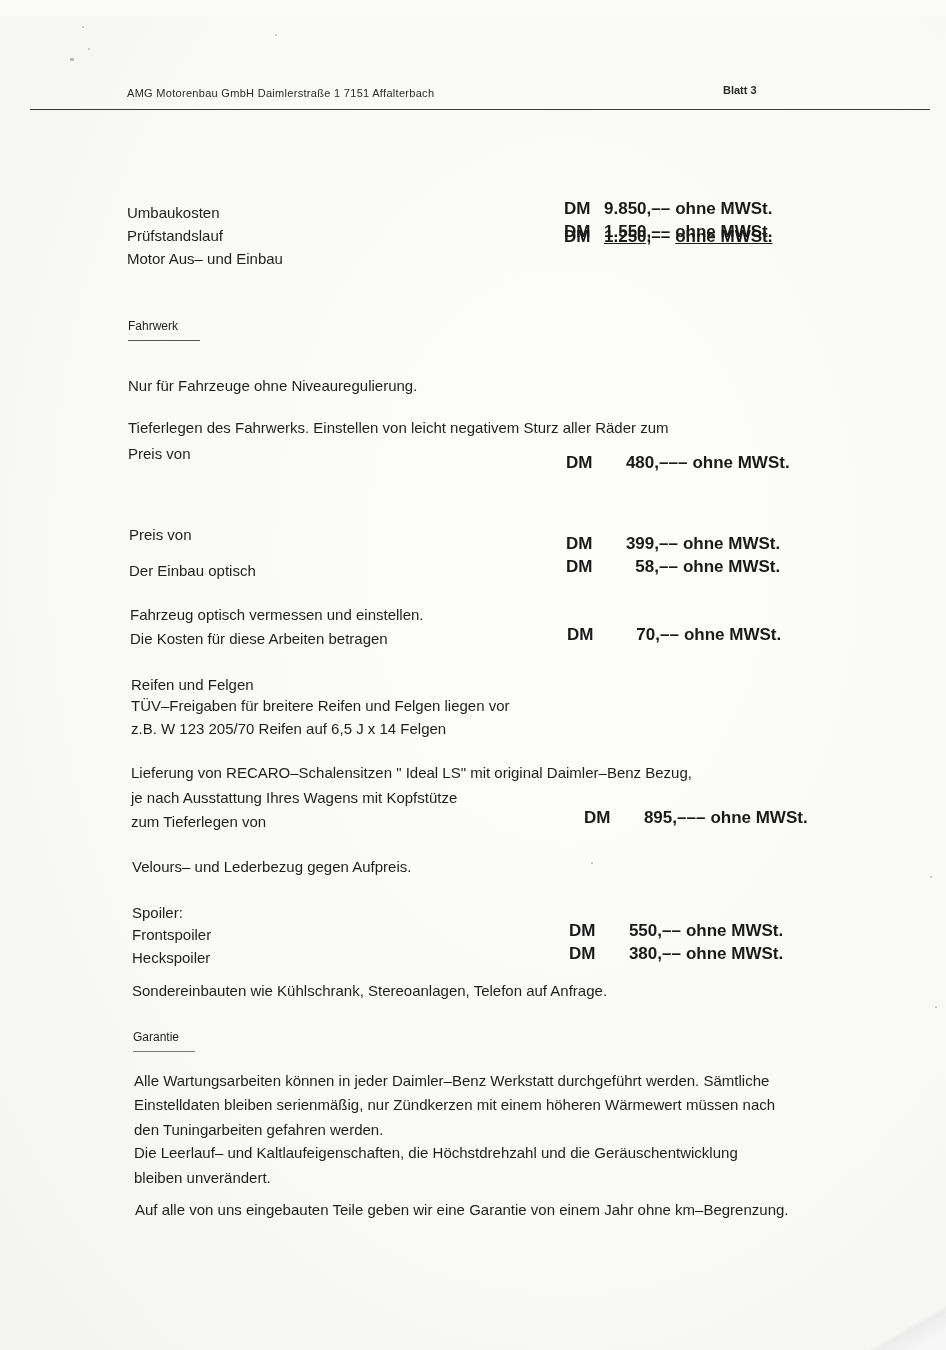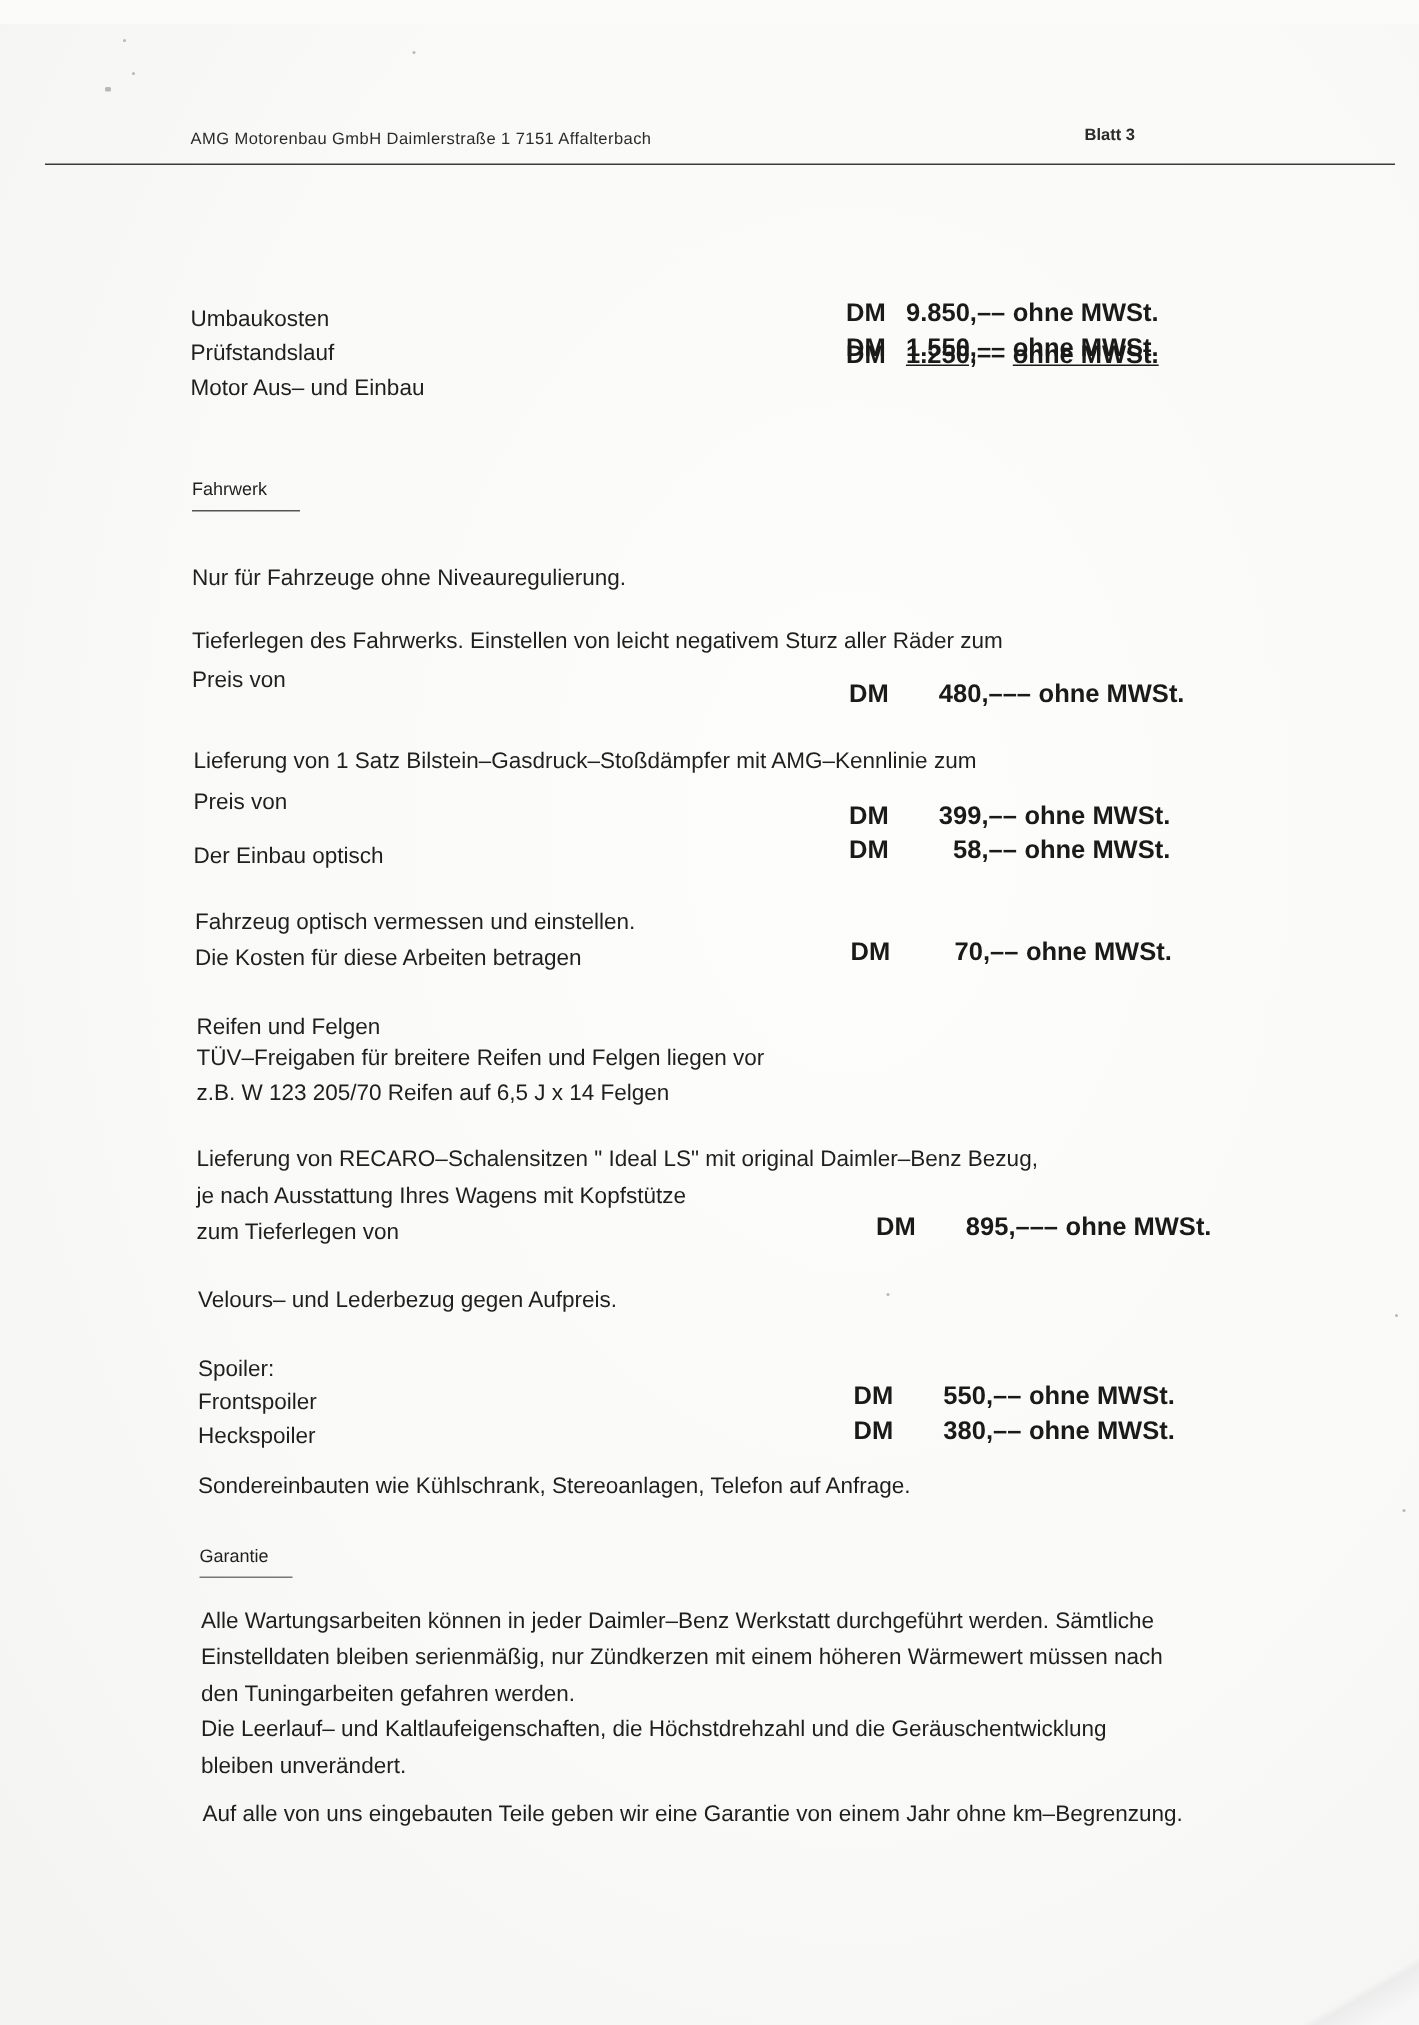--- a/index.html
+++ b/index.html
@@ -123,21 +123,20 @@
   <div class="heading-rule" style="left:128px;top:324px;width:72px;"></div>
 
   <div class="line" style="left:128px;top:361px;">Nur für Fahrzeuge ohne Niveauregulierung.</div>
 
   <div class="line" style="left:128px;top:403px;">Tieferlegen des Fahrwerks. Einstellen von leicht negativem Sturz aller Räder zum</div>
   <div class="line" style="left:128px;top:429px;">Preis von</div>
   <div class="price" style="left:566px;top:437px;">
     <span class="cur">DM</span><span style="display:inline-block;width:53px;text-align:right;">480,</span><span class="dash">–––</span><span>ohne MWSt.</span>
   </div>
 
-  <div class="line" style="left:129px;top:483px;">Lieferung von 1 Satz Bilstein–Gasdruck–Stoßdämpfer mit AMG–Kennlinie zum</div>
   <div class="line" style="left:129px;top:510px;">Preis von</div>
   <div class="price" style="left:566px;top:518px;">
     <span class="cur">DM</span><span style="display:inline-block;width:53px;text-align:right;">399,</span><span class="dash">––</span><span>ohne MWSt.</span>
   </div>
   <div class="line" style="left:129px;top:546px;">Der Einbau optisch</div>
   <div class="price" style="left:566px;top:541px;">
     <span class="cur">DM</span><span style="display:inline-block;width:53px;text-align:right;">58,</span><span class="dash">––</span><span>ohne MWSt.</span>
   </div>
 
   <div class="line" style="left:130px;top:590px;">Fahrzeug optisch vermessen und einstellen.</div>

